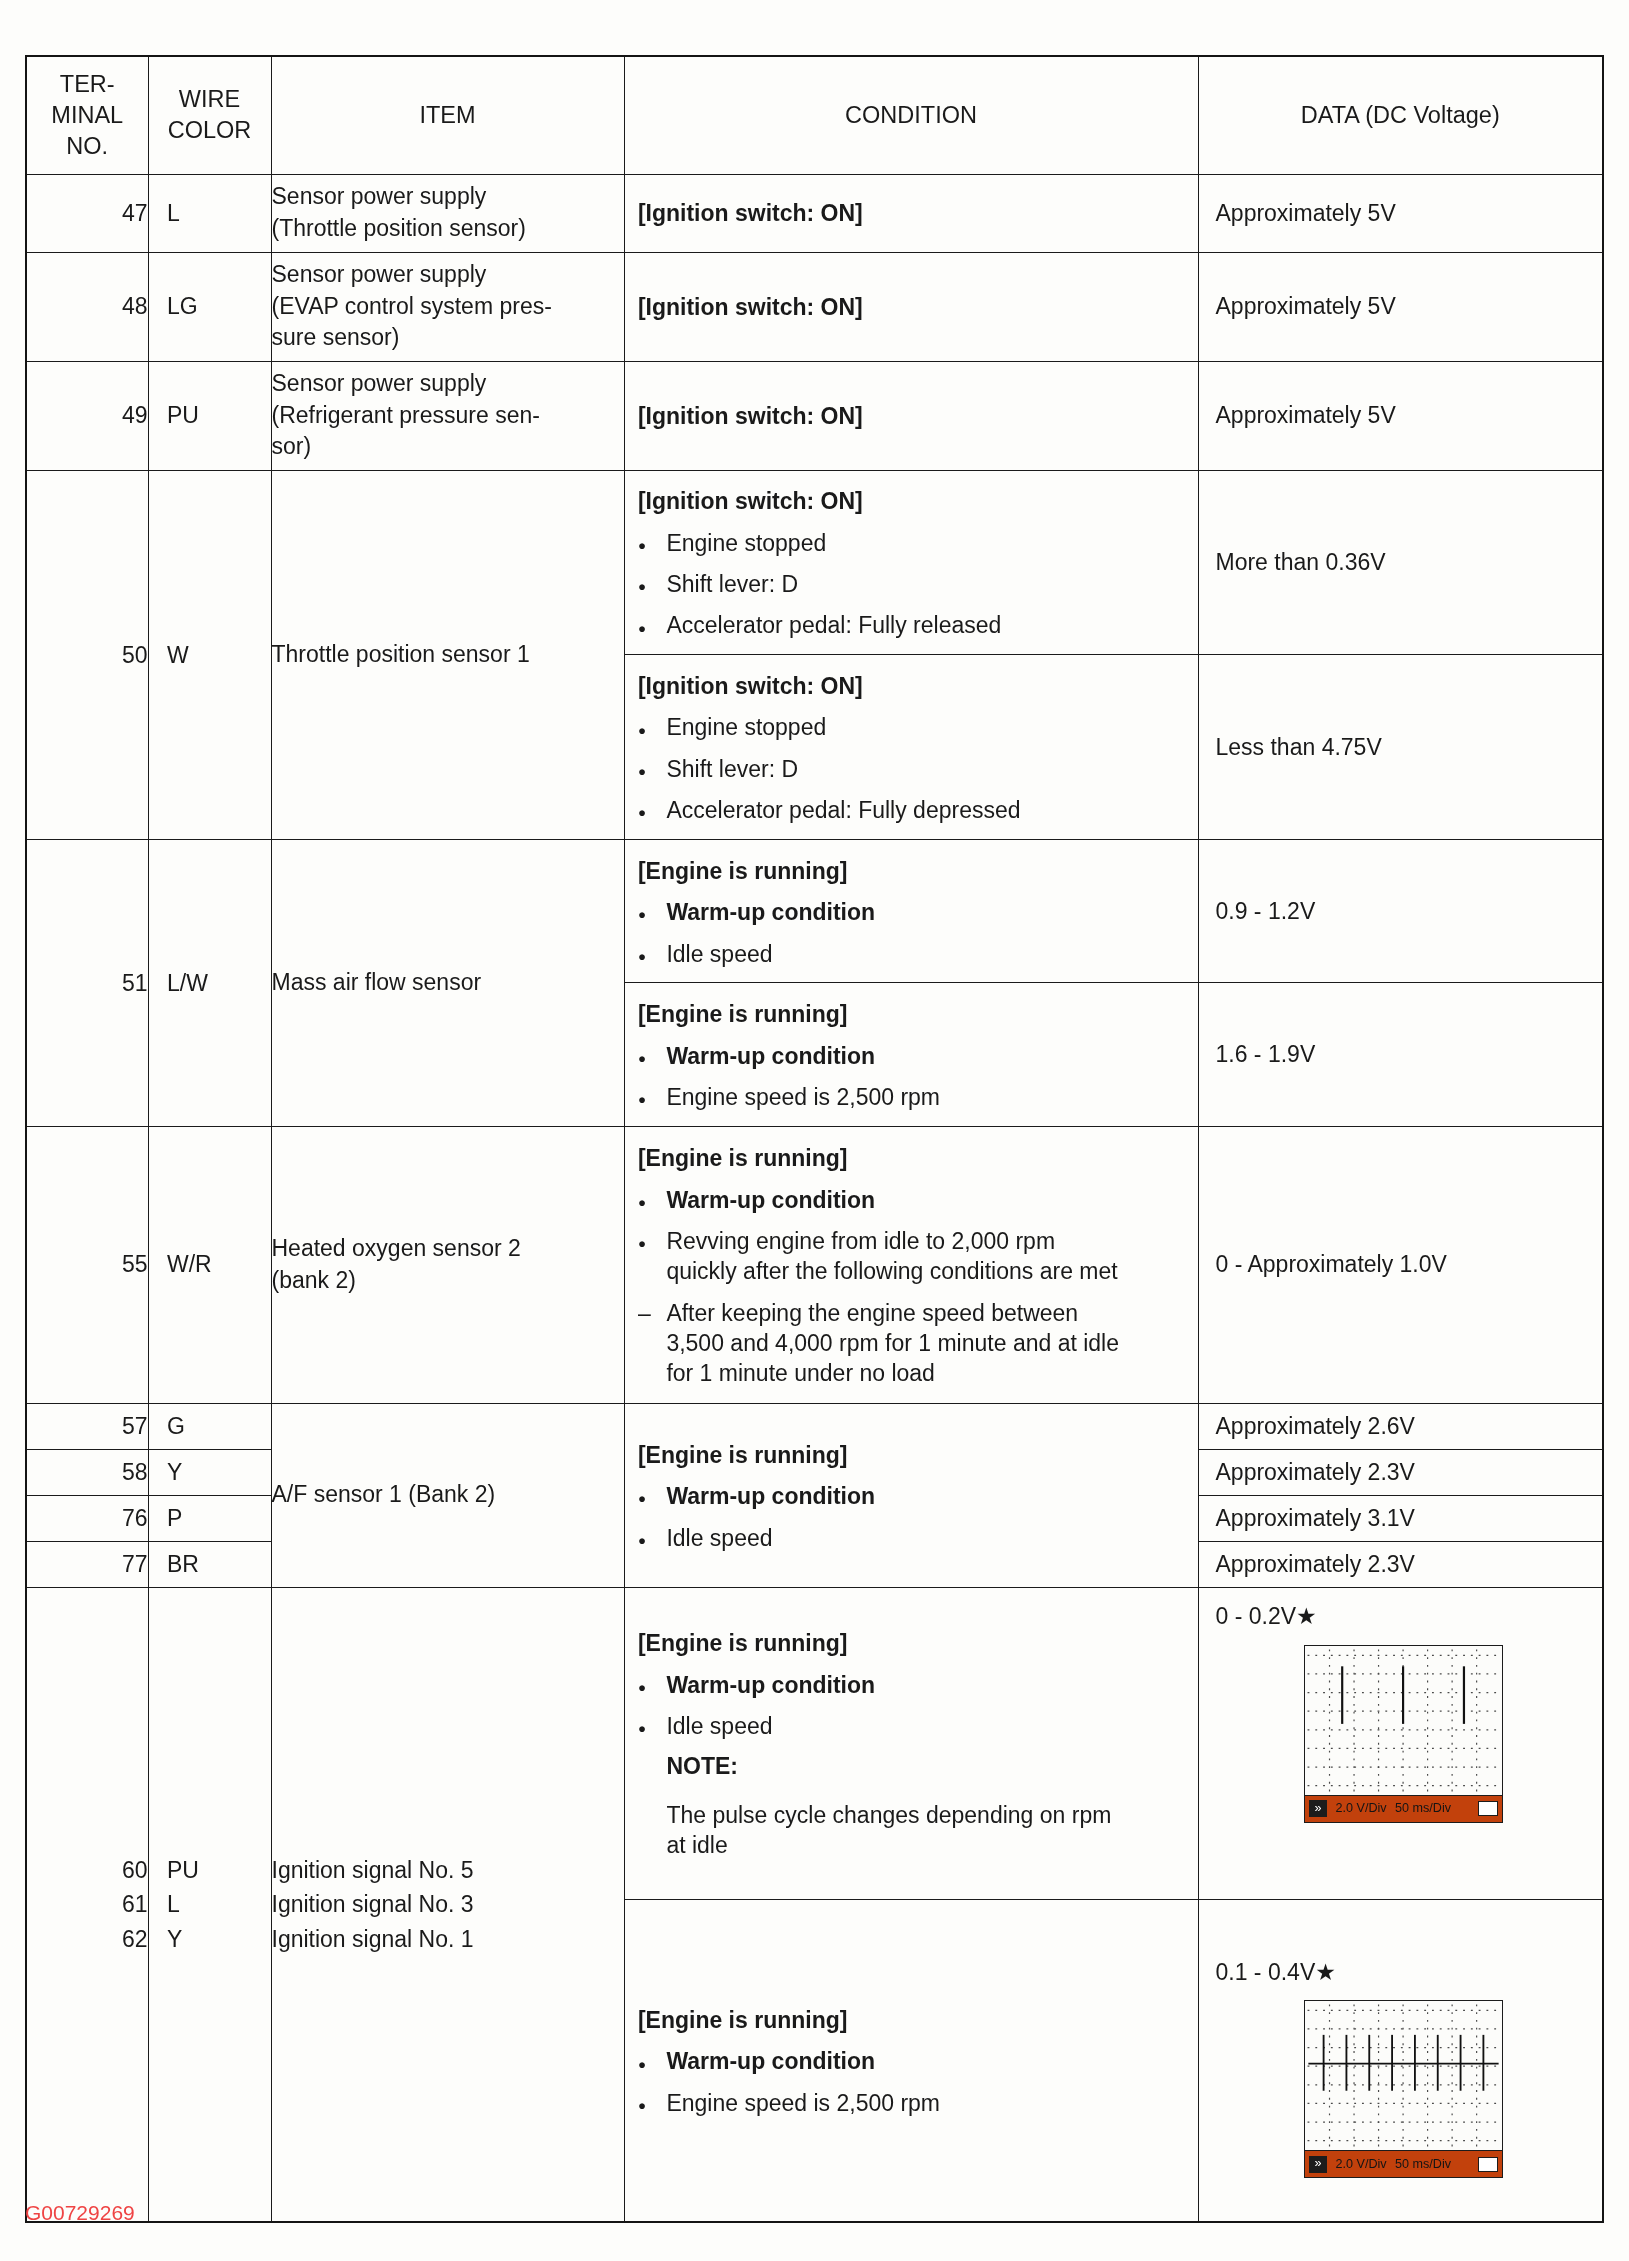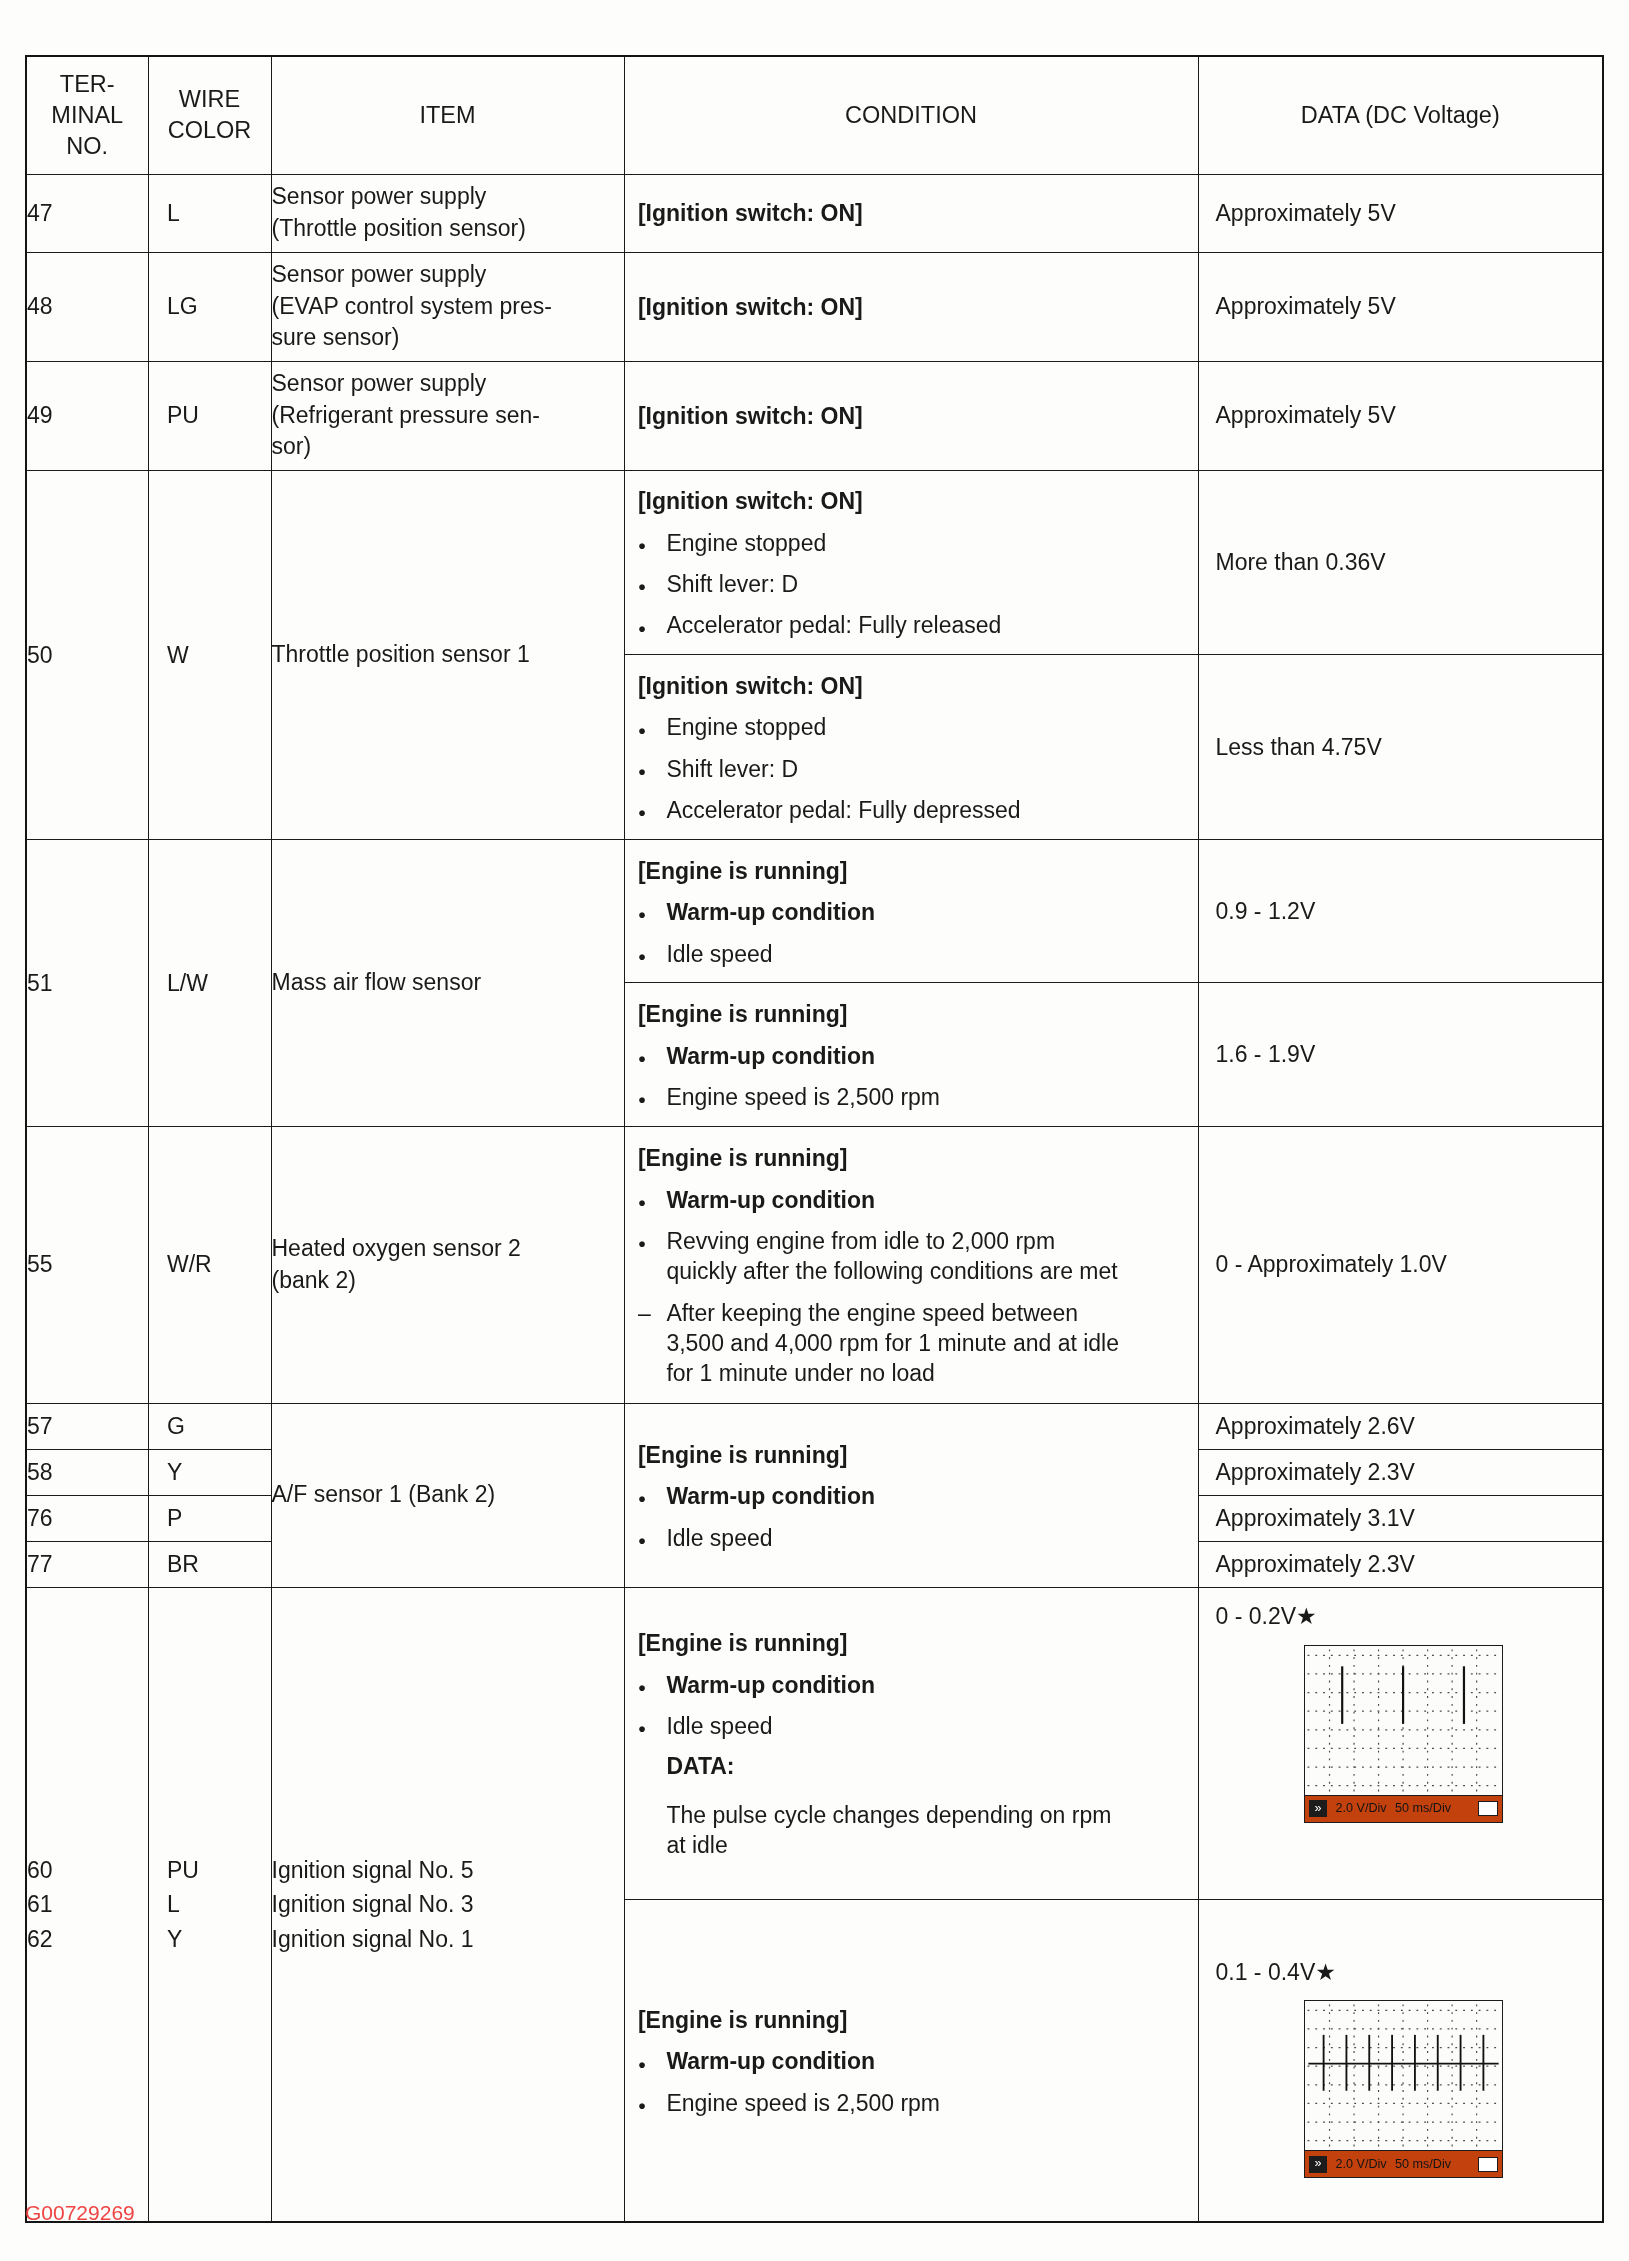--- a/index.html
+++ b/index.html
@@ -38,21 +38,21 @@
   .h-r47  { height: 78px; }
   .h-r48  { height: 109px; }
   .h-r49  { height: 109px; }
   .h-r50a, .h-r50b { height: 175px; }
   .h-r51a, .h-r51b { height: 134px; }
   .h-r55  { height: 277px; }
   .h-raf  { height: 46px; }
   .h-ign1 { height: 312px; }
   .h-ign2 { height: 323px; }
 
-  .c-term { text-align: left; }
+  .c-term { text-align: right; padding-left: 38px; }
   .c-term.tall { line-height: 1.5; }
   .c-wire { text-align: left; padding-left: 18.5px; }
   .c-wire.tall { line-height: 1.5; }
   .c-item { text-align: left; padding-right: 10px; line-height: 1.38; }
   .c-item.tall { line-height: 1.5; }
   .c-cond { padding: 13.4px 11.8px 13.4px 13.4px; }
   .c-data { text-align: left; padding-left: 17px; padding-right: 10px; }
   .c-data.v-top { vertical-align: top; padding-top: 13.4px; }
   .c-data.pt-lg { padding-top: 57px; }
 
@@ -320,21 +320,21 @@
           <div class="ch">[Engine is running]</div>
           <div class="bl">
               <span class="bdot"></span>
               <span class="btxt b">Warm-up condition</span>
             </div>
           <div class="bl">
               <span class="bdot"></span>
               <span class="btxt">Idle speed</span>
             </div>
           <div class="note">
-            <div class="note-label b">DATA:</div>
+            <div class="note-label b">NOTE:</div>
             <div class="note-text pre">The pulse cycle changes depending on rpm
 at idle</div>
           </div>
         </td>
         <td class="c-data v-top">
           <div class="dv">0 - 0.2V★</div>
           <div class="scope">
             <svg class="scope-screen" viewBox="0 0 233 176" preserveAspectRatio="none">
               <g stroke="#4a4a4a" stroke-width="1.4" stroke-dasharray="2.2 7">
                 <line x1="3" y1="11" x2="230" y2="11"></line>

